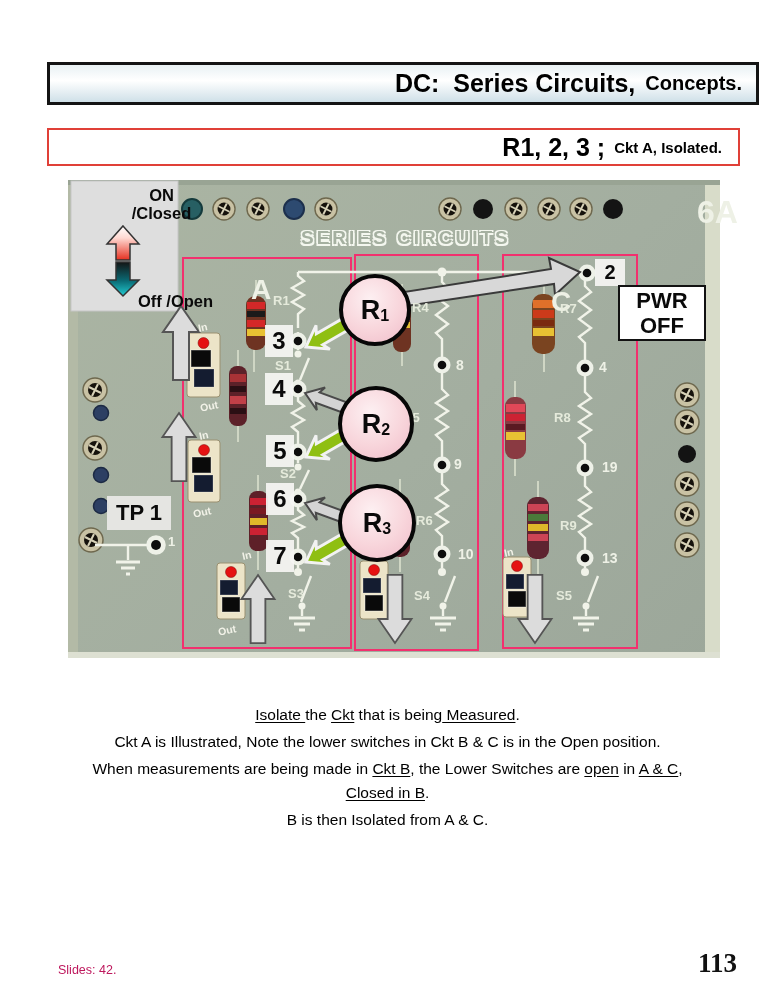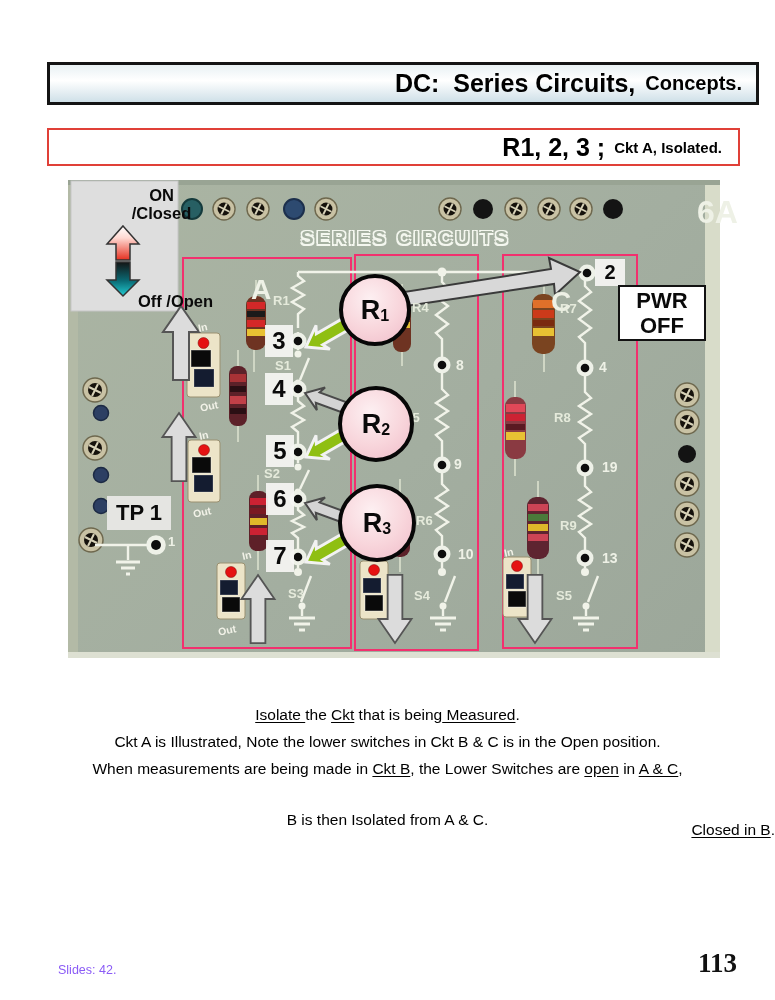--- a/index.html
+++ b/index.html
@@ -36,21 +36,21 @@
   #legend-closed{left:3px;top:25px;width:107px;text-align:center;font-size:16.5px;color:#0a0a0a;}
   #legend-off{left:12px;top:113px;width:117px;text-align:center;font-size:16.5px;color:#0a0a0a;}
   #tp-box{left:39px;top:316px;width:64px;height:34px;background:rgba(232,232,230,0.95);color:#0a0a0a;
     font-size:22px;font-weight:bold;display:flex;align-items:center;justify-content:center;}
   #pwr-box{left:550px;top:105px;width:88px;height:56px;background:#ffffff;border:2.5px solid #121212;
     box-sizing:border-box;display:flex;flex-direction:column;align-items:center;justify-content:center;
     font-size:22px;font-weight:bold;color:#0a0a0a;line-height:25px;}
   
   .note{position:absolute;left:0;width:775px;text-align:center;font-size:15.5px;color:#000;}
   .u{text-decoration:underline;text-underline-offset:2px;}
-  #footer-left{left:58px;top:963px;font-size:12.5px;color:#8b5cf6;}
+  #footer-left{left:58px;top:963px;font-size:12.5px;color:#be185d;}
   #footer-right{left:698px;top:948px;font-size:27px;font-weight:600;font-family:"Liberation Serif",serif;color:#111;}
 </style>
 </head>
 <body>
 
 <div id="page">
 
   <div class="abs" id="title-bar">
     <span class="title-main">DC:  Series Circuits,</span>
     <span class="title-sec">Concepts.</span>
@@ -355,21 +355,21 @@
     <div class="lb" style="left:446px;top:108px;font-size:28px;">C</div>
 
     <div class="ref" style="left:205px;top:113px;">R1</div>
     <div class="ref" style="left:344px;top:120px;">R4</div>
     <div class="ref" style="left:335px;top:230px;">R5</div>
     <div class="ref" style="left:348px;top:333px;">R6</div>
     <div class="ref" style="left:492px;top:121px;">R7</div>
     <div class="ref" style="left:486px;top:230px;">R8</div>
     <div class="ref" style="left:492px;top:338px;text-align:center;">R9</div>
     <div class="ref" style="left:207px;top:178px;">S1</div>
-    <div class="ref" style="left:196px;top:286px;">S2</div>
+    <div class="ref" style="left:212px;top:286px;">S2</div>
     <div class="ref" style="left:220px;top:406px;">S3</div>
     <div class="ref" style="left:346px;top:408px;">S4</div>
     <div class="ref" style="left:488px;top:408px;">S5</div>
 
     <div class="io" style="left:130px;top:141px;">In</div>
     <div class="io" style="left:132px;top:220px;">Out</div>
     <div class="io" style="left:131px;top:249px;">In</div>
     <div class="io" style="left:125px;top:326px;">Out</div>
     <div class="io" style="left:174px;top:369px;">In</div>
     <div class="io" style="left:150px;top:444px;">Out</div>
@@ -411,20 +411,20 @@
     </div>
   </div>
 
   <div class="note" style="top:733px;">Ckt A is Illustrated, Note the lower switches in Ckt B &amp; C is in the Open position.</div>
   <div class="note" style="top:706px;">
     <span class="u">Isolate </span><span>the </span><span class="u">Ckt</span><span> that is being</span><span class="u"> Measured</span><span>.</span>
   </div>
   <div class="note" style="top:760px;">
     <span>When measurements are being made in </span><span class="u">Ckt B</span><span>, the Lower Switches are </span><span class="u">open</span><span> in </span><span class="u">A &amp; C</span><span>,</span>
   </div>
-  <div class="note" style="top:821px;text-align:right;">
+  <div class="note" style="top:784px;">
     <span class="u">Closed in B</span><span>.</span>
   </div>
   <div class="note" style="top:811px;">B is then Isolated from A &amp; C.</div>
 
   <div class="abs" id="footer-left">Slides: 42.</div>
   <div class="abs" id="footer-right">113</div>
 </div>
 
 </body></html>

